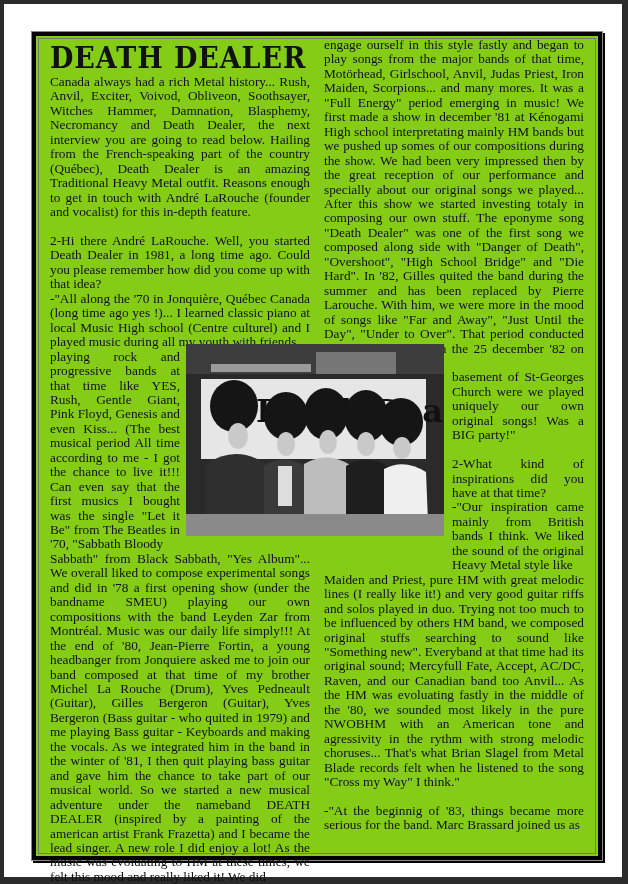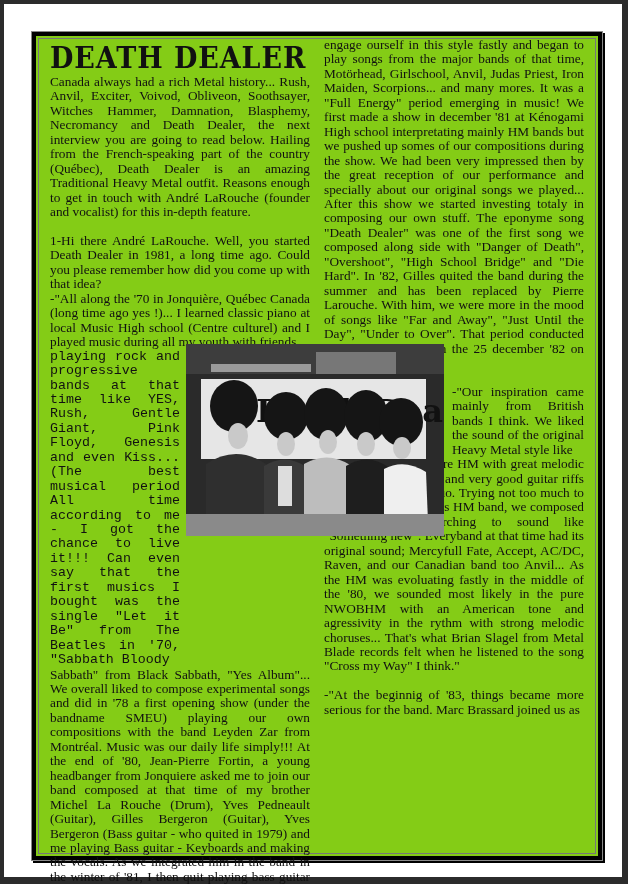--- a/index.html
+++ b/index.html
@@ -10,46 +10,48 @@
   .inner { position:absolute; left:2px; top:2px; right:2px; bottom:2px; border:1px solid #777; }
   .col { position:absolute; top:6px; font-family:"Liberation Serif", serif; font-size:13.3px; line-height:14.45px;
          color:#111; text-align:justify; }
   .col p { margin:0; }
   .left { left:14px; width:260px; }
   .right { left:288px; width:260px; top:2px; }
   .title { font-family:"DejaVu Serif", serif; font-weight:bold; font-size:29px; letter-spacing:1px;
            line-height:33px; margin:0 0 0 0; text-align:left; white-space:nowrap; transform:scaleX(0.93); transform-origin:left; }
   .b { font-weight:normal; }
   .gap { height:14.45px; }
-  .narrowL { width:130px;font-family:Liberation Mono, monospace; }
+  .narrowL { width:130px; }
   .narrowR { width:132px; margin-left:128px; }
   .photo { position:absolute; left:150px; top:308px; width:258px; height:192px; background:#1c1c1c; overflow:hidden; }
   .photo svg { width:100%; height:100%; display:block; }
 </style>
 </head>
 <body>
 
 <div class="page">
   <div class="frame">
     <div class="inner"></div>
 
     <div class="col left">
       <div class="title">DEATH DEALER</div>
       <p class="b">Canada always had a rich Metal history... Rush, Anvil, Exciter, Voivod, Obliveon, Soothsayer, Witches Hammer, Damnation, Blasphemy, Necromancy and Death Dealer, the next interview you are going to read below. Hailing from the French-speaking part of the country (Québec), Death Dealer is an amazing Traditional Heavy Metal outfit. Reasons enough to get in touch with André LaRouche (founder and vocalist) for this in-depth feature.</p>
       <div class="gap"></div>
-      <p class="b">1-Hi there André LaRouche. Well, you started Death Dealer in 1981, a long time ago. Could you please remember how did you come up with that idea?</p>
+      <p class="b">2-Hi there André LaRouche. Well, you started Death Dealer in 1981, a long time ago. Could you please remember how did you come up with that idea?</p>
       <p>-"All along the '70 in Jonquière, Québec Canada (long time ago yes !)... I learned classic piano at local Music High school (Centre culturel) and I played music during all my youth with friends</p>
       <p class="narrowL">playing rock and progressive bands at that time like YES, Rush, Gentle Giant, Pink Floyd, Genesis and even Kiss... (The best musical period All time according to me - I got the chance to live it!!! Can even say that the first musics I bought was the single "Let it Be" from The Beatles in '70, "Sabbath Bloody</p>
       <p>Sabbath" from Black Sabbath, "Yes Album"... We overall liked to compose experimental songs and did in '78 a first opening show (under the bandname SMEU) playing our own compositions with the band Leyden Zar from Montréal. Music was our daily life simply!!! At the end of '80, Jean-Pierre Fortin, a young headbanger from Jonquiere asked me to join our band composed at that time of my brother Michel La Rouche (Drum), Yves Pedneault (Guitar), Gilles Bergeron (Guitar), Yves Bergeron (Bass guitar - who quited in 1979) and me playing Bass guitar - Keyboards and making the vocals. As we integrated him in the band in the winter of '81, I then quit playing bass guitar and gave him the chance to take part of our musical world. So we started a new musical adventure under the nameband DEATH DEALER (inspired by a painting of the american artist Frank Frazetta) and I became the lead singer. A new role I did enjoy a lot! As the music was evoluating to HM at these times, we felt this mood and really liked it! We did</p>
     </div>
 
     <div class="col right">
       <p>engage ourself in this style fastly and began to play songs from the major bands of that time, Motörhead, Girlschool, Anvil, Judas Priest, Iron Maiden, Scorpions... and many mores. It was a "Full Energy" period emerging in music! We first made a show in december '81 at Kénogami High school interpretating mainly HM bands but we pushed up somes of our compositions during the show. We had been very impressed then by the great reception of our performance and specially about our original songs we played... After this show we started investing totaly in composing our own stuff. The eponyme song "Death Dealer" was one of the first song we composed along side with "Danger of Death", "Overshoot", "High School Bridge" and "Die Hard". In '82, Gilles quited the band during the summer and has been replaced by Pierre Larouche. With him, we were more in the mood of songs like "Far and Away", "Just Until the Day", "Under to Over". That period conducted to a X-MAS show on the 25 december '82 on the</p>
       <div class="narrowR">
+        <p>basement of St-Georges Church were we played uniquely our own original songs! Was a BIG party!"</p>
         <div class="gap"></div>
+        <p class="b">2-What kind of inspirations did you have at that time?</p>
         <p>-"Our inspiration came mainly from British bands I think. We liked the sound of the original Heavy Metal style like</p>
       </div>
       <p>Maiden and Priest, pure HM with great melodic lines (I really like it!) and very good guitar riffs and solos played in duo. Trying not too much to be influenced by others HM band, we composed original stuffs searching to sound like "Something new". Everyband at that time had its original sound; Mercyfull Fate, Accept, AC/DC, Raven, and our Canadian band too Anvil... As the HM was evoluating fastly in the middle of the '80, we sounded most likely in the pure NWOBHM with an American tone and agressivity in the rythm with strong melodic choruses... That's what Brian Slagel from Metal Blade records felt when he listened to the song "Cross my Way" I think."</p>
       <div class="gap"></div>
       <p>-"At the beginnig of '83, things became more serious for the band. Marc Brassard joined us as</p>
     </div>
 
     <div class="photo">
       <svg viewBox="0 0 258 192" preserveAspectRatio="none">
         <rect x="0" y="0" width="258" height="192" fill="#2a2a2a"></rect>

